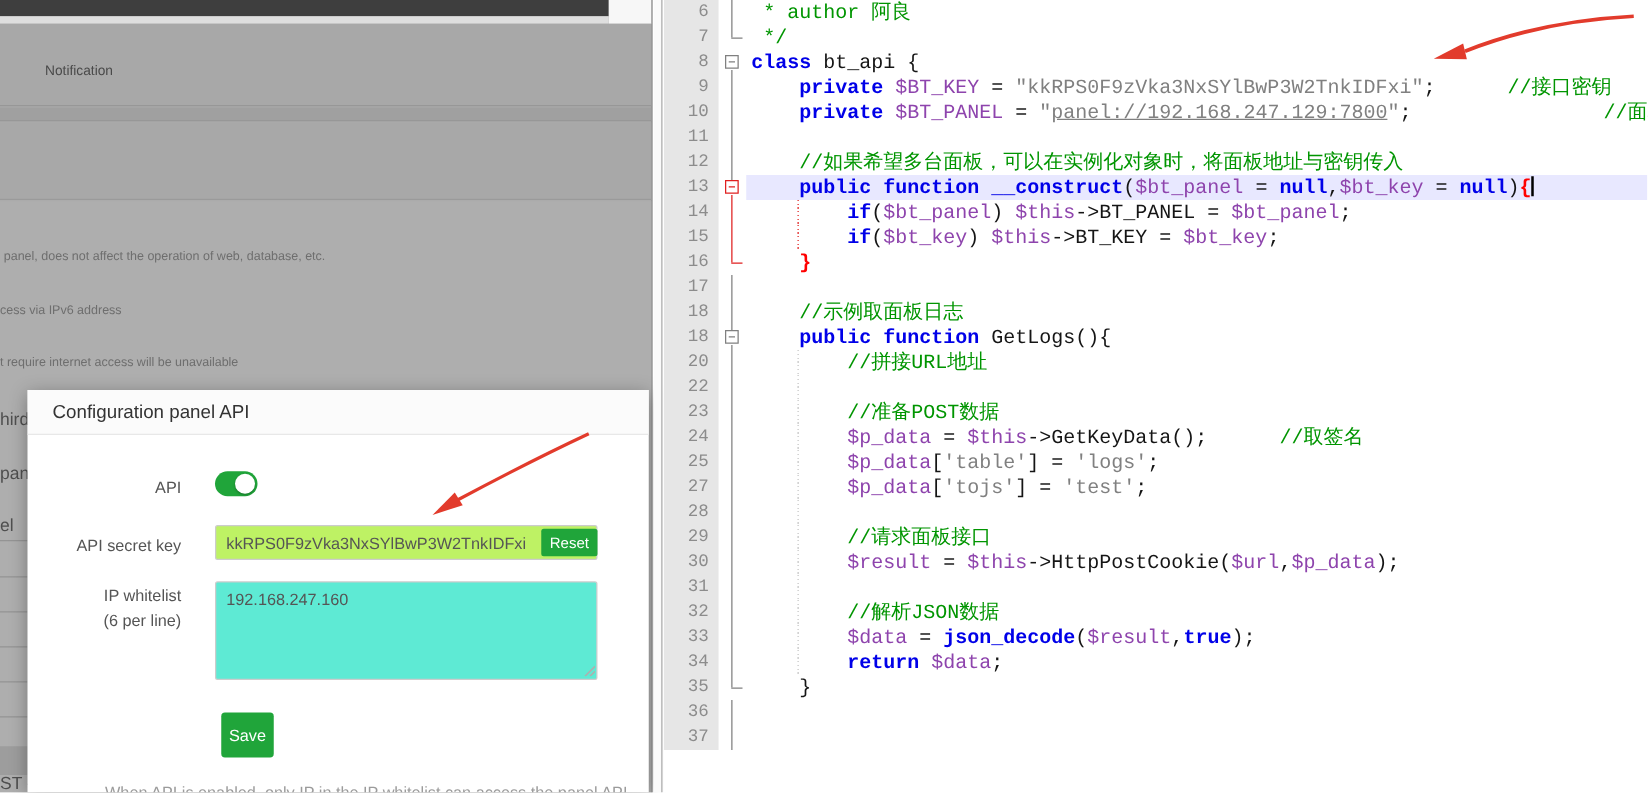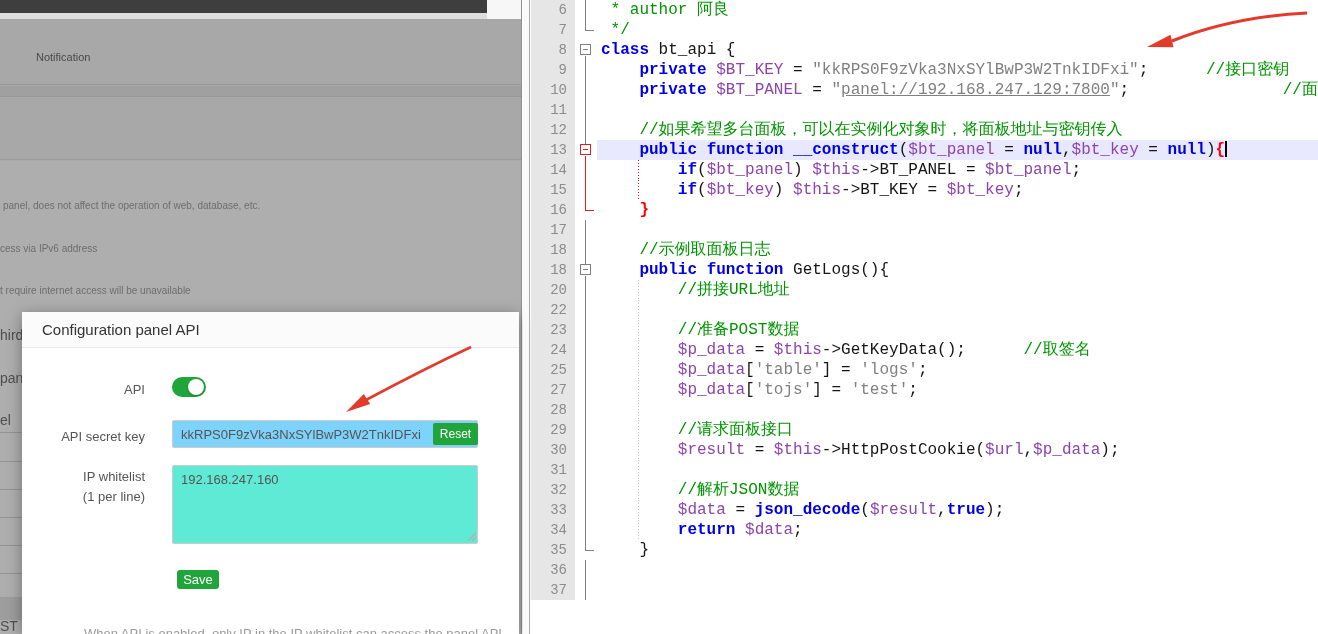--- a/index.html
+++ b/index.html
@@ -28,27 +28,27 @@
 
   
   .modal{position:absolute;left:22px;top:312px;width:497px;height:322px;background:#fff;
     box-shadow:0 3px 14px rgba(0,0,0,.35);overflow:hidden}
   .modal-titlebar{position:absolute;left:0;top:0;width:100%;height:36px;background:#FBFBFB;border-bottom:1px solid #E8E8E8}
   .modal-title{position:absolute;left:20px;top:0;line-height:35px;font-size:15px;color:#333}
   .m-label{position:absolute;left:0;width:123px;text-align:right;font-size:13px;color:#555;line-height:20px}
   .toggle{position:absolute;left:150px;top:65px;width:34px;height:20px;border-radius:10px;background:var(--accent);cursor:pointer}
   .toggle .knob{position:absolute;right:2px;top:2px;width:16px;height:16px;border-radius:50%;background:#fff;box-shadow:0 1px 2px rgba(0,0,0,.3)}
   .m-input{position:absolute;left:150px;top:108px;width:306px;height:28px;border:1px solid #CCC;border-radius:2px;
-    font-size:13px;color:#555;padding:0 52px 0 8px;outline:none;font-family:"Liberation Sans",sans-serif;background:#7dd3fc}
+    font-size:13px;color:#555;padding:0 52px 0 8px;outline:none;font-family:"Liberation Sans",sans-serif;background:#bef264}
   .reset-btn{position:absolute;left:411px;top:111px;width:45px;height:22px;background:var(--accent);color:#fff;
     border:none;border-radius:2px;font-size:12px;cursor:pointer;font-family:"Liberation Sans",sans-serif}
   .m-textarea{position:absolute;left:150px;top:153px;width:306px;height:79px;border:1px solid #CCC;border-radius:2px;
     font-size:13px;color:#555;padding:6px 8px;resize:none;outline:none;font-family:"Liberation Sans",sans-serif;background:#5eead4}
   .resize-handle{position:absolute;left:444px;top:219px;width:10px;height:10px;pointer-events:none}
-  .save-btn{position:absolute;left:155px;top:258px;width:42px;height:19px;background:var(--accent);color:#fff;
+  .save-btn{position:absolute;left:155px;top:258px;width:42px;height:36px;background:var(--accent);color:#fff;
     border:none;border-radius:3px;font-size:13px;cursor:pointer;font-family:"Liberation Sans",sans-serif}
   .m-footnote{position:absolute;left:62px;top:314px;width:430px;font-size:13px;color:#9B9B9B;white-space:nowrap}
 
   
   .win-gap{position:absolute;left:523px;top:0;width:7px;height:634px;background:#FAFAFA;border-right:1px solid #ABABAB}
 
   
   .editor{position:absolute;left:531px;top:0;width:787px;height:634px;background:#fff;overflow:hidden;
     font-family:"Liberation Mono","DejaVu Sans Mono",monospace;font-size:16px;line-height:20px;cursor:text}
   .ed-row{display:flex;height:20px}
@@ -124,21 +124,21 @@
     <div class="m-label" style="top:68px">API</div>
     <div class="toggle">
       <div class="knob"></div>
     </div>
 
     <div class="m-label" style="top:115px">API secret key</div>
     <input class="m-input" readonly="" value="kkRPS0F9zVka3NxSYlBwP3W2TnkIDFxi" style="">
     <button class="reset-btn">Reset</button>
 
     <div class="m-label" style="top:155px">IP whitelist</div>
-    <div class="m-label" style="top:175px">(1 per line)</div>
+    <div class="m-label" style="top:175px">(6 per line)</div>
     <textarea class="m-textarea" readonly="" style="">192.168.247.160</textarea>
     <svg class="resize-handle" viewBox="0 0 10 10">
       <line x1="2" y1="10" x2="10" y2="2"></line>
       <line x1="6" y1="10" x2="10" y2="6"></line>
     </svg>
 
     <button class="save-btn">Save</button>
     <div class="m-footnote">When API is enabled, only IP in the IP whitelist can access the panel API</div>
   </div>
 

